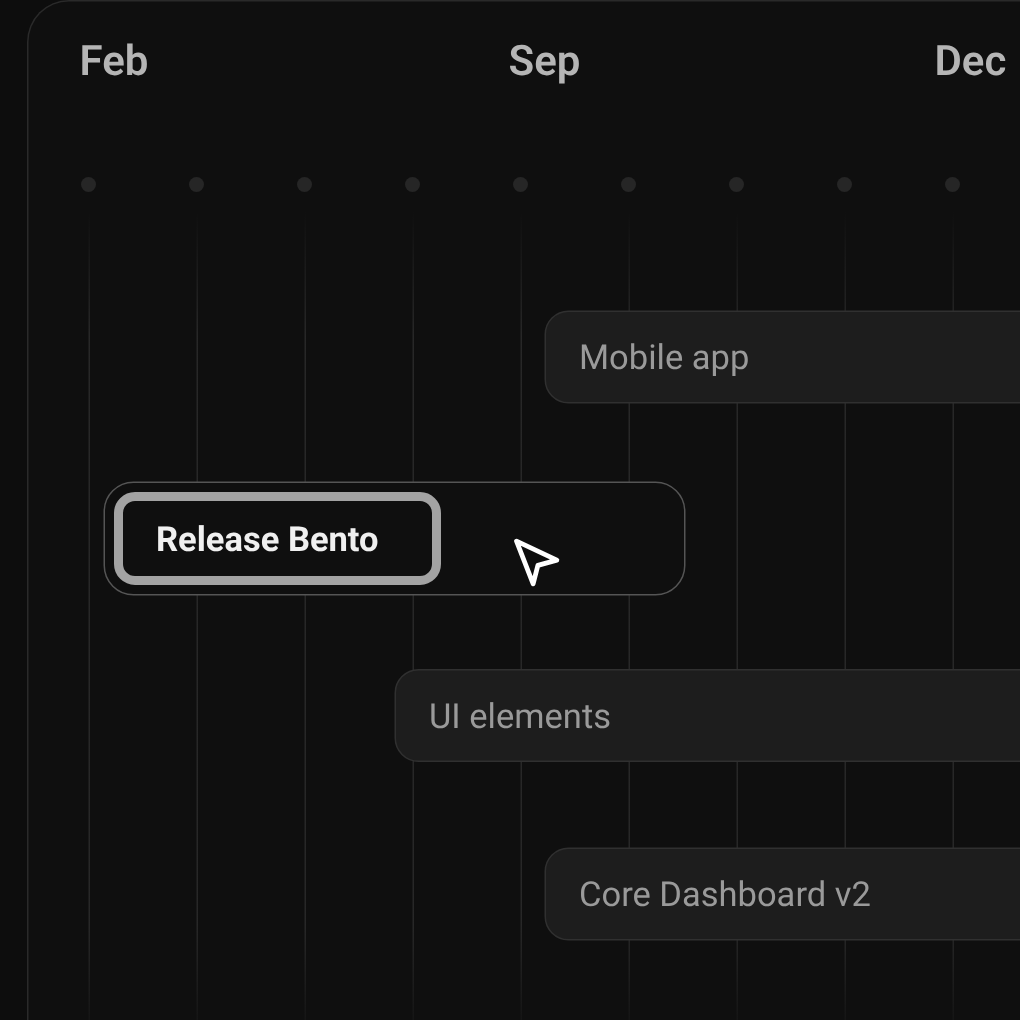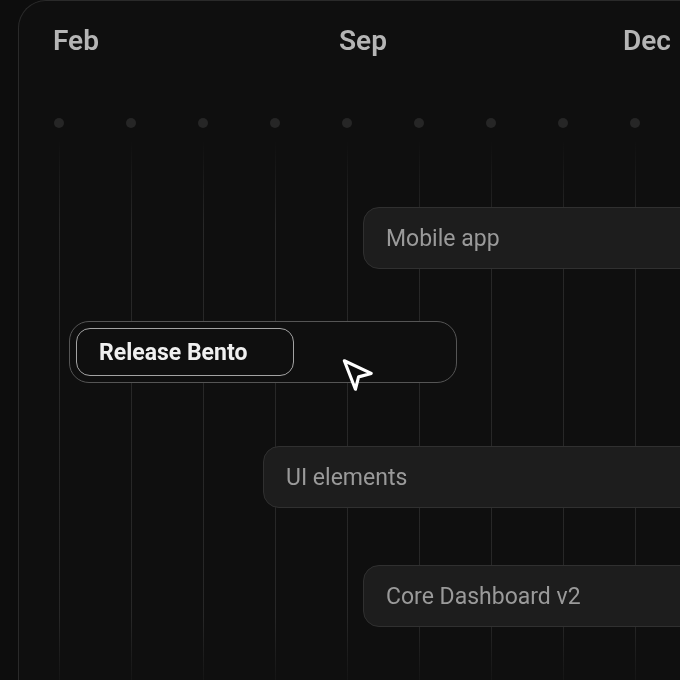--- a/index.html
+++ b/index.html
@@ -112,24 +112,24 @@
     .task-container {
       position: absolute;
       border: 1.5px solid #555555;
       border-radius: 20px;
       padding: 6px;
       background: #0f0f0f;
     }
     
     .task-inner {
       position: relative;
-      height: 48px;
+      height: 62px;
       border-radius: 14px;
       background: #0f0f0f;
-      border: 1px solid #a3a3a3;
+      border: 6px solid #a3a3a3;
       display: flex;
       align-items: center;
       padding: 0 22px;
     }
     
     .task-inner .label {
       color: #f0f0f0;
       font-size: 23px;
       font-weight: 700;
     }

